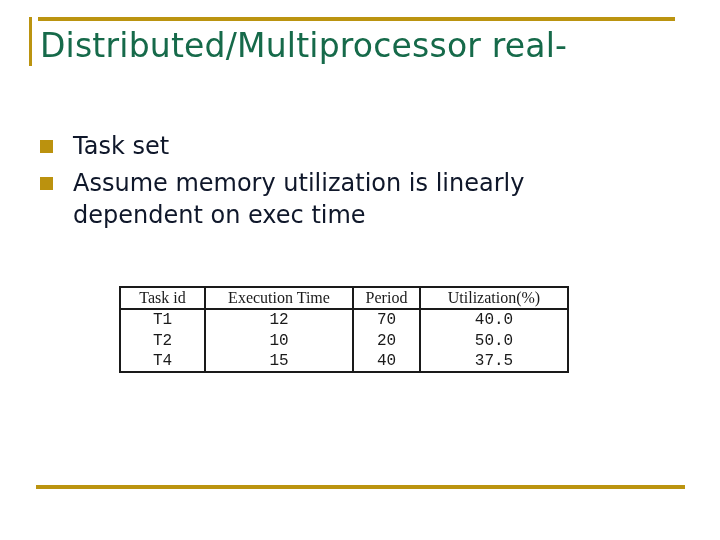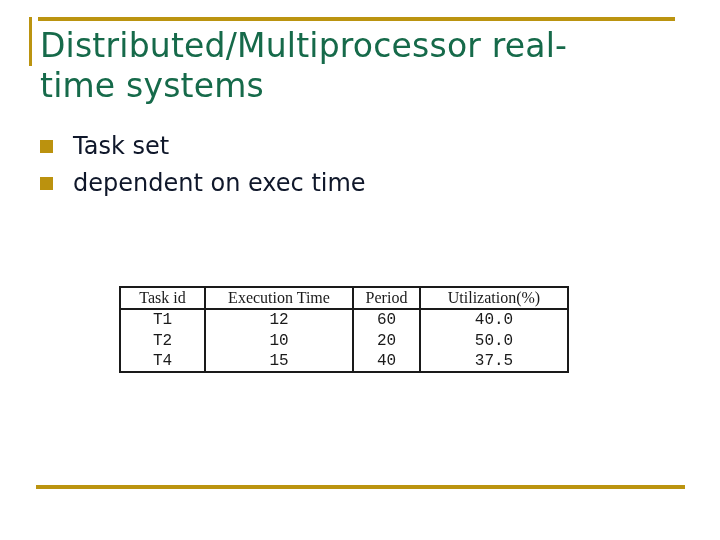--- a/index.html
+++ b/index.html
@@ -93,30 +93,30 @@
 </head>
 <body>
 
 <div class="slide">
 
   <div class="rule top-rule"></div>
   <div class="rule left-rule"></div>
 
   <div class="title">
     <div class="line">Distributed/Multiprocessor real-</div>
-    <div class="line">time systems</div>
   </div>
 
   <div class="bullets">
     <div class="bullet">
       <span class="marker"></span>
       <div class="line">Task set</div>
     </div>
     <div class="bullet">
       <span class="marker"></span>
+      <div class="line">Assume memory utilization is linearly</div>
       <div class="line">dependent on exec time</div>
     </div>
   </div>
 
   <div class="table-wrap">
     <table class="data-table">
       <colgroup>
         <col class="c-task">
           <col class="c-exec">
           <col class="c-period">
@@ -127,21 +127,21 @@
           <th>Task id</th>
           <th>Execution Time</th>
           <th>Period</th>
           <th>Utilization(%)</th>
         </tr>
       </thead>
       <tbody>
         <tr>
           <td>T1</td>
           <td>12</td>
-          <td>60</td>
+          <td>70</td>
           <td>40.0</td>
         </tr>
         <tr>
           <td>T2</td>
           <td>10</td>
           <td>20</td>
           <td>50.0</td>
         </tr>
         <tr>
           <td>T4</td>

